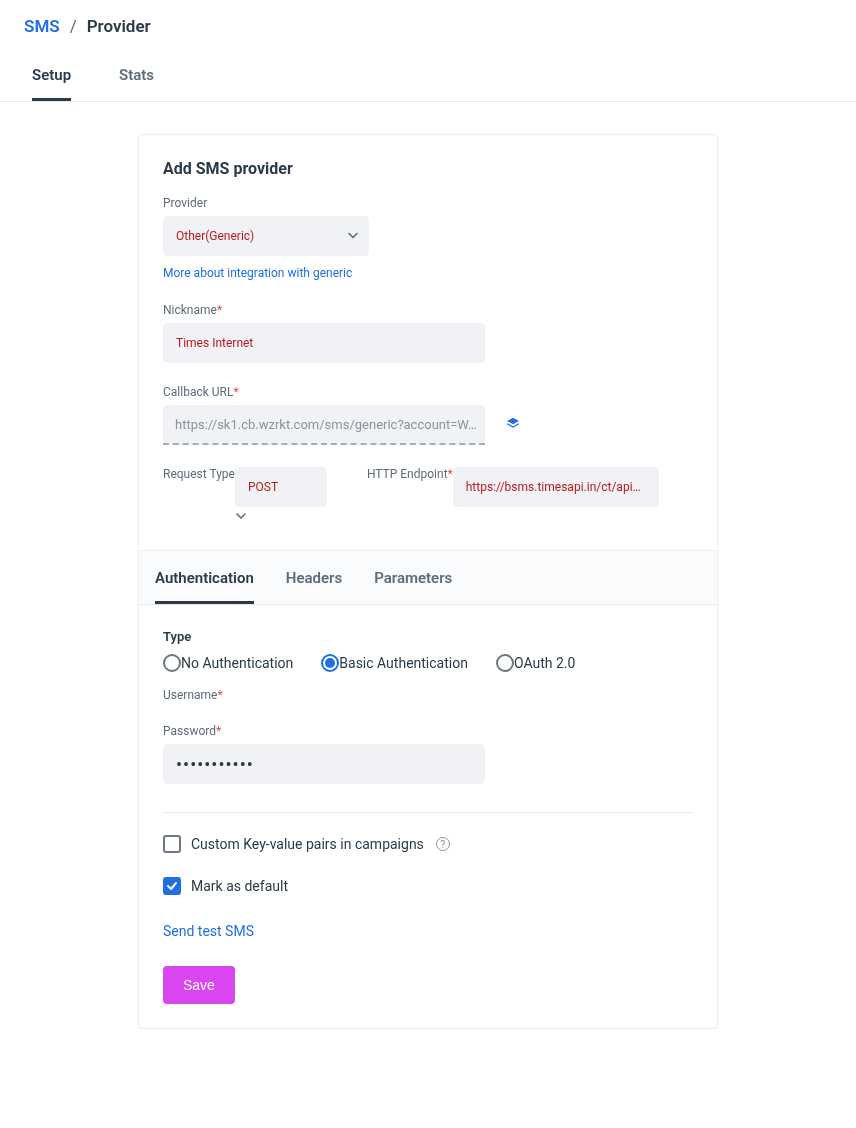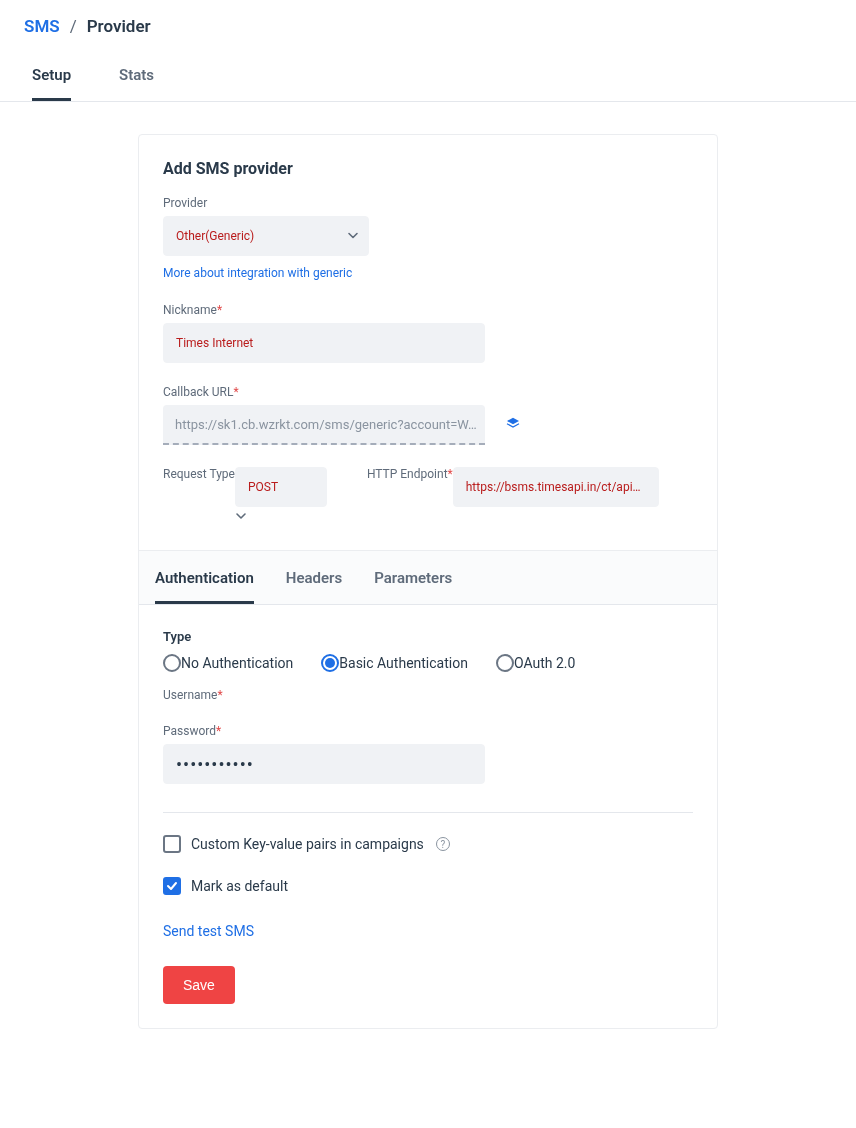--- a/index.html
+++ b/index.html
@@ -225,21 +225,21 @@
     margin-left: 2px;
   }
   .link-action {
     color: #1f6fe5;
     font-size: 14px;
     cursor: pointer;
     margin-top: 10px;
     display: inline-block;
   }
   .save-btn {
-    background: #ef4444;
+    background: #d946ef;
     color: #fff;
     border: none;
     border-radius: 4px;
     padding: 11px 20px;
     font-size: 14px;
     font-weight: 500;
     cursor: pointer;
     margin-top: 26px;
   }
 </style>

